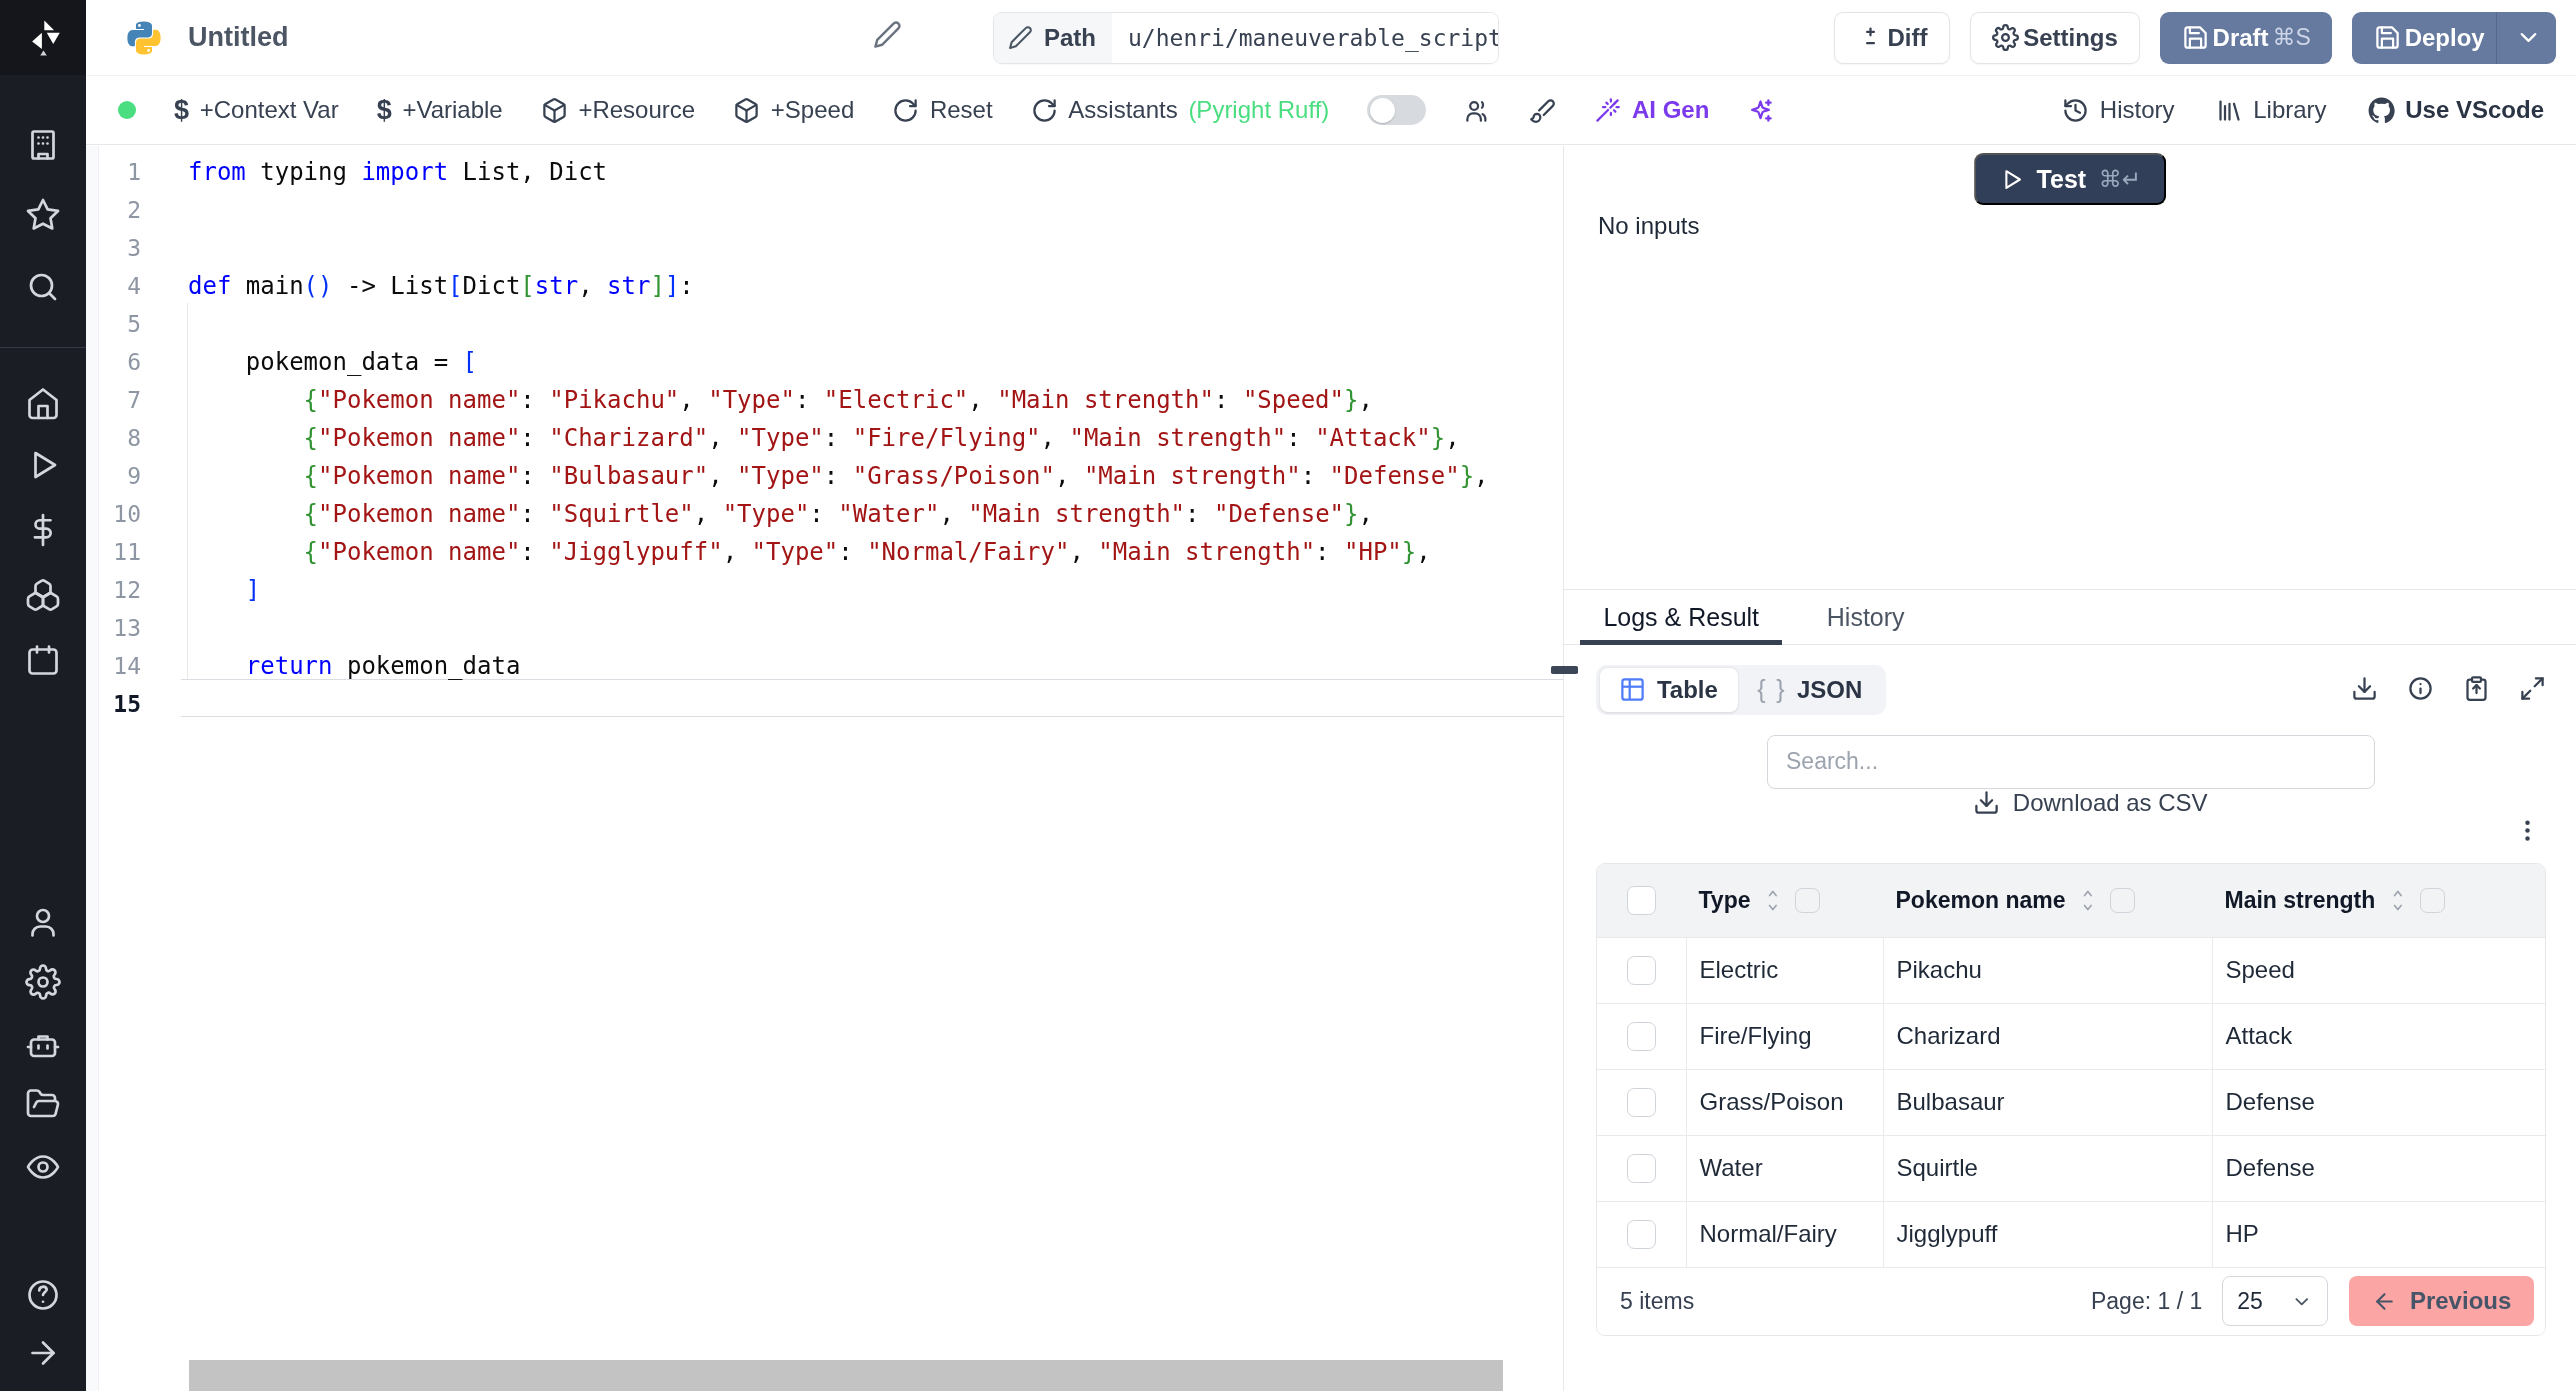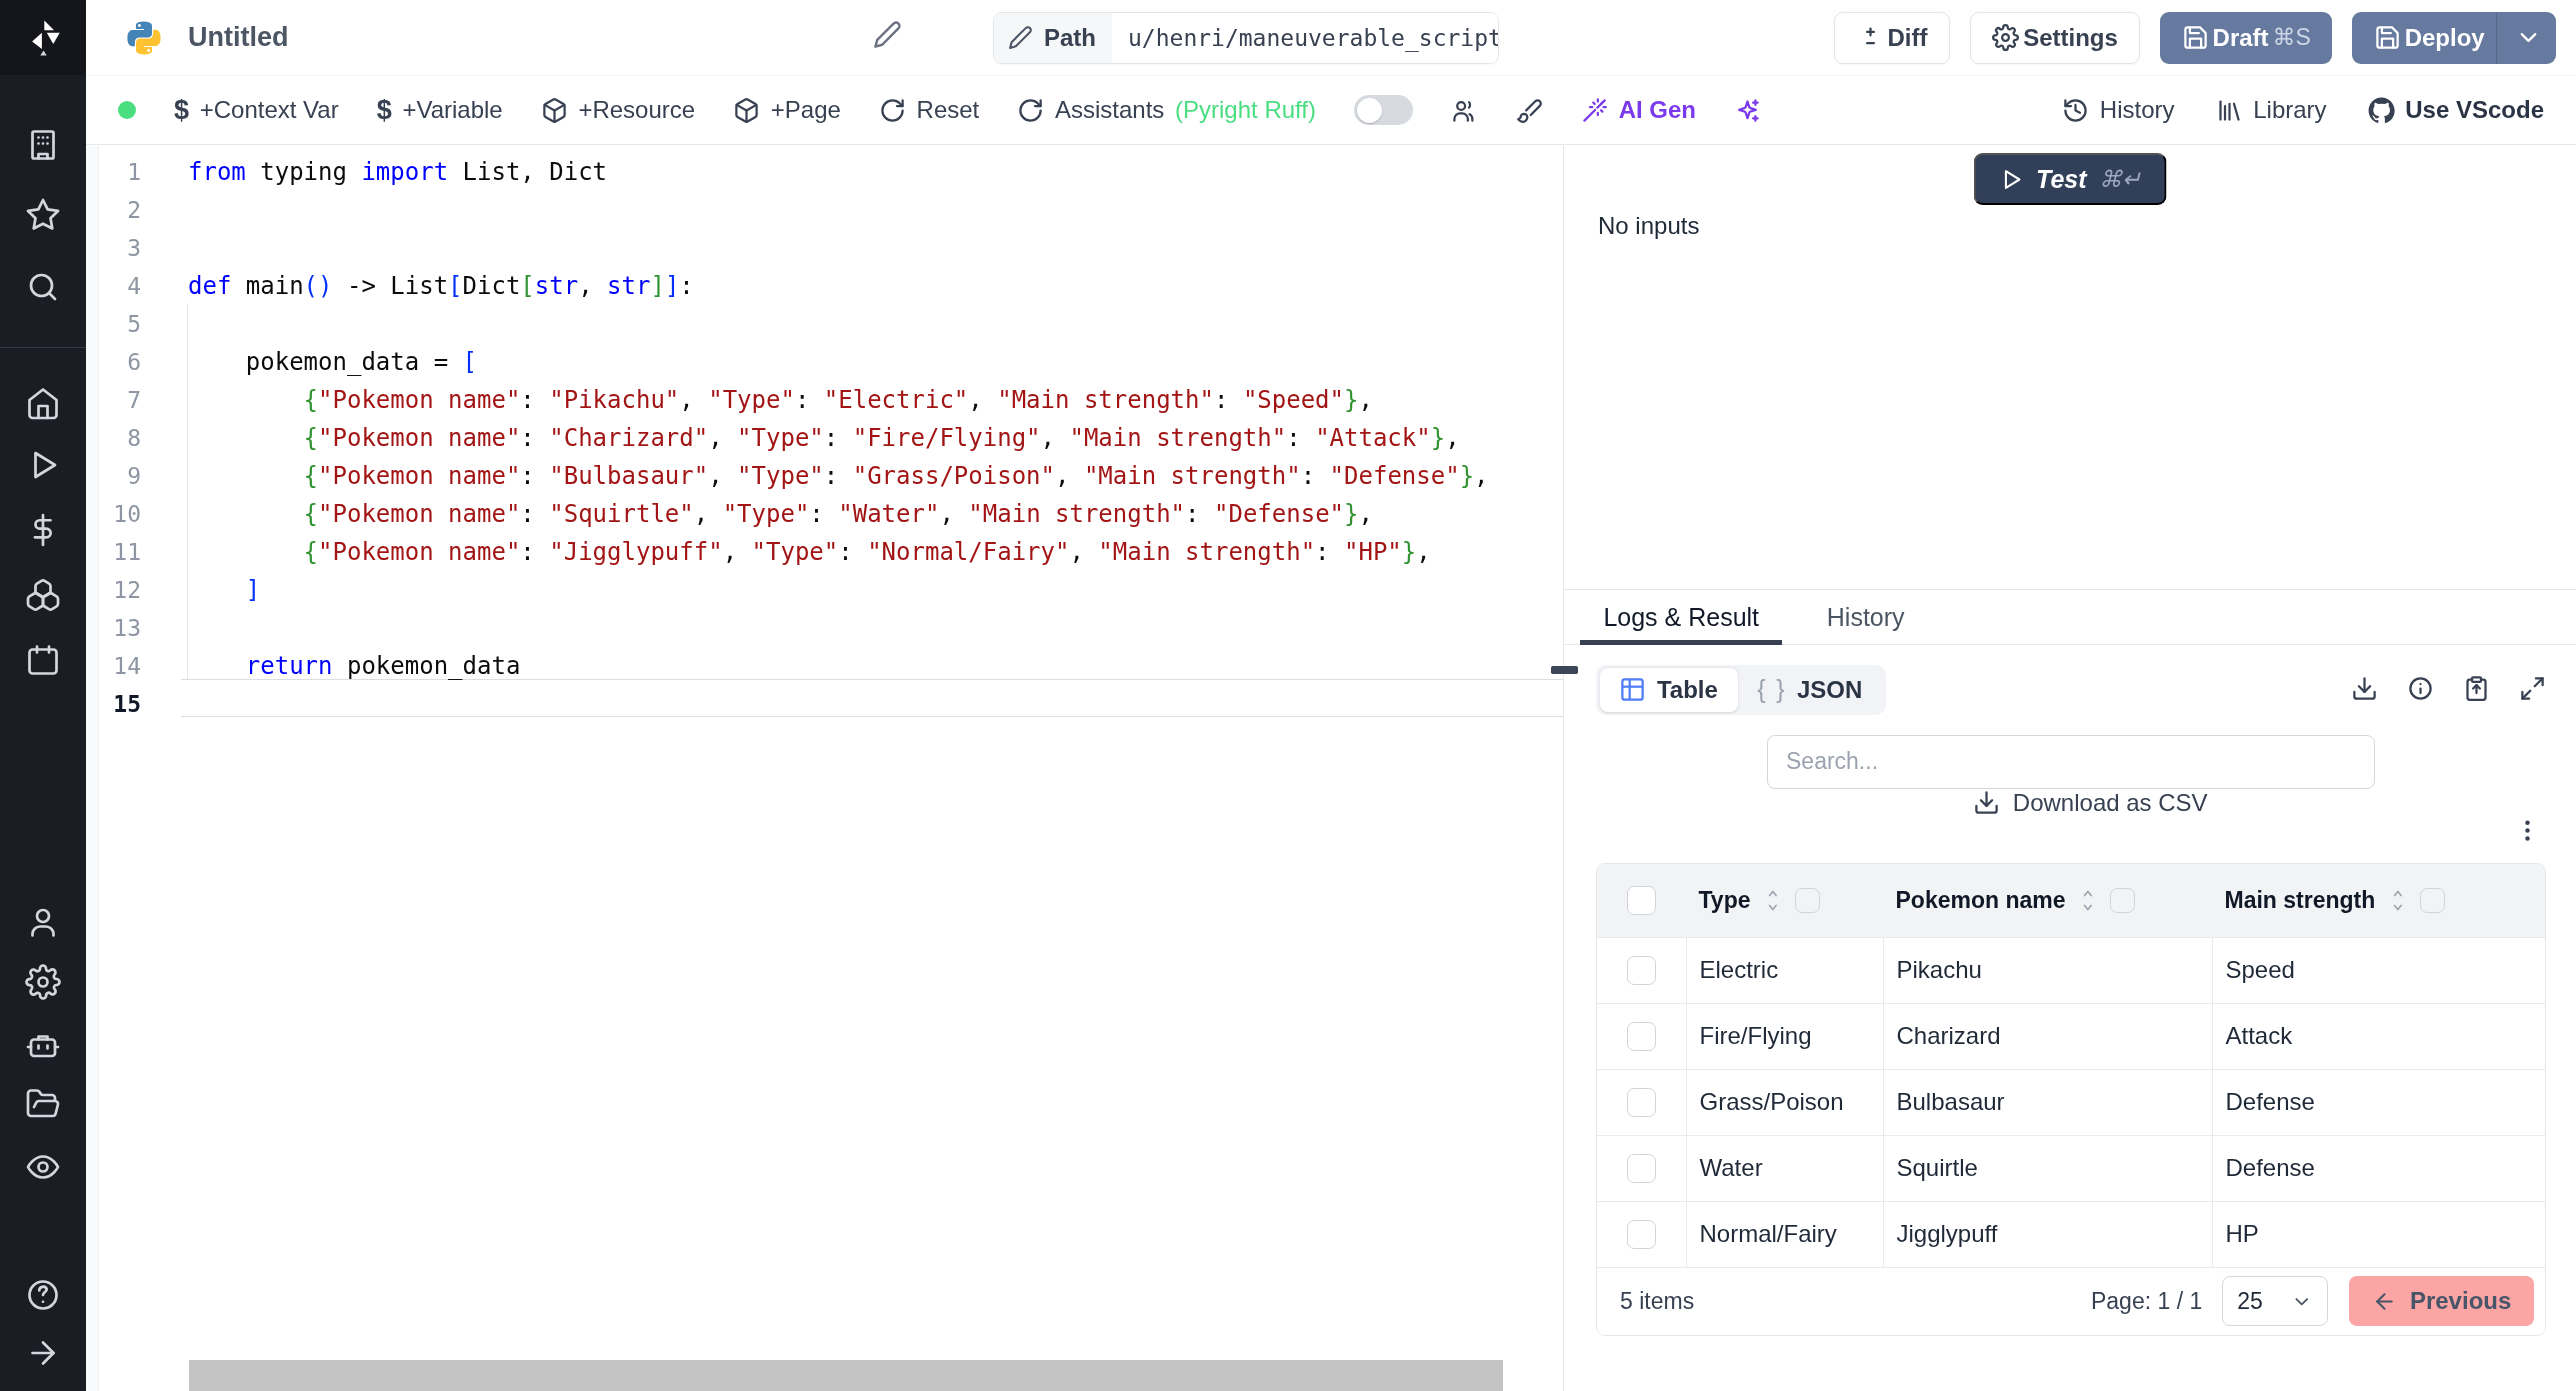--- a/index.html
+++ b/index.html
@@ -64,21 +64,21 @@
   .tok.b2 { color:#319331; } .tok.pl { color:#0b0b0b; } .tok.ty { color:#0000ff; }
   .hscroll { position:absolute; left:103px; bottom:0; width:1314px; height:32px; background:#c3c3c3; }
 
   
   .vsplit { position:absolute; left:1563px; top:146px; bottom:0; width:0.9px; background:#e5e7eb; z-index:5; }
   .split-handle { position:absolute; left:1551px; top:666px; width:27px; height:8px; background:#3b4657; border-radius:1.8px; z-index:6; cursor:col-resize; }
 
   
   .rpane { position:absolute; left:1564px; top:146px; right:0; bottom:0; background:#fff; }
   .run-sec { position:relative; height:444px; border-bottom:0.9px solid #e5e7eb; }
-  .test-btn { position:absolute; left:50%; transform:translateX(-50%); top:7.2px; height:52px; background:#323f58; color:#fff; border-radius:9px; display:flex; align-items:center; gap:12.5px; padding:0 23px; font-size:25px; font-weight:700; cursor:pointer;font-style:italic; }
+  .test-btn { position:absolute; left:50%; transform:translateX(-50%); top:7.2px; height:52px; background:#323f58; color:#fff; border-radius:9px; display:flex; align-items:center; gap:12.5px; padding:0 23px; font-size:25px; font-weight:700; cursor:pointer; }
   .test-btn svg { width:25px; height:25px; stroke:#fff; fill:none; stroke-width:2; stroke-linejoin:round; }
   .test-btn .shortcut { color:#9aa7bd; font-weight:400; font-size:23px; }
   .no-inputs { position:absolute; left:34px; top:66px; font-size:24px; color:#1f2937; }
   .tabs-row { height:55px; display:flex; align-items:stretch; padding-left:34px; border-bottom:0.9px solid #e5e7eb; }
   .rtab { display:flex; align-items:center; padding:0 5.4px; margin-right:57px; font-size:25px; color:#4b5563; cursor:pointer; position:relative; }
   .rtab.active { color:#111827; font-weight:500; }
   .rtab.active::after { content:""; position:absolute; left:-18px; right:-18px; bottom:-0.9px; height:5.4px; background:#374151; }
   .result-content { padding:19.7px 30px 0 32px; }
   .seg-row { display:flex; align-items:center; }
   .segmented { display:flex; background:#f1f3f6; border-radius:10.7px; padding:3.6px; }
@@ -314,21 +314,21 @@
           <path d="M12 22V12"></path>
         </svg>
       <span>+Resource</span>
       </span>
     <span class="tb-item">
       <svg viewBox="0 0 24 24">
           <path d="M21 8a2 2 0 0 0-1-1.73l-7-4a2 2 0 0 0-2 0l-7 4A2 2 0 0 0 3 8v8a2 2 0 0 0 1 1.73l7 4a2 2 0 0 0 2 0l7-4A2 2 0 0 0 21 16Z"></path>
           <path d="m3.3 7 8.7 5 8.7-5"></path>
           <path d="M12 22V12"></path>
         </svg>
-      <span>+Page</span>
+      <span>+Speed</span>
       </span>
     <span class="tb-item">
       <svg viewBox="0 0 24 24">
           <path d="M21 12a9 9 0 1 1-9-9c2.5 0 4.8 1 6.4 2.6L21 8"></path>
           <path d="M21 3v5h-5"></path>
         </svg>
       <span>Reset</span>
       </span>
     <span class="tb-item">
       <svg viewBox="0 0 24 24">

